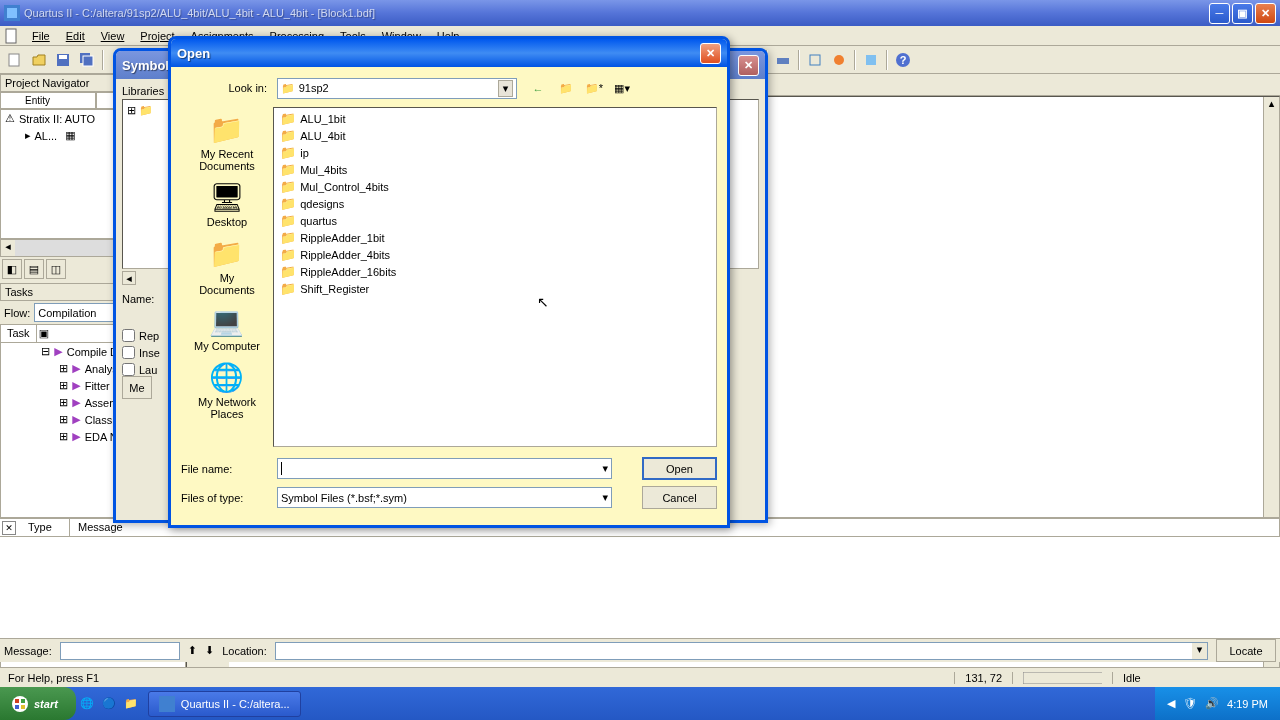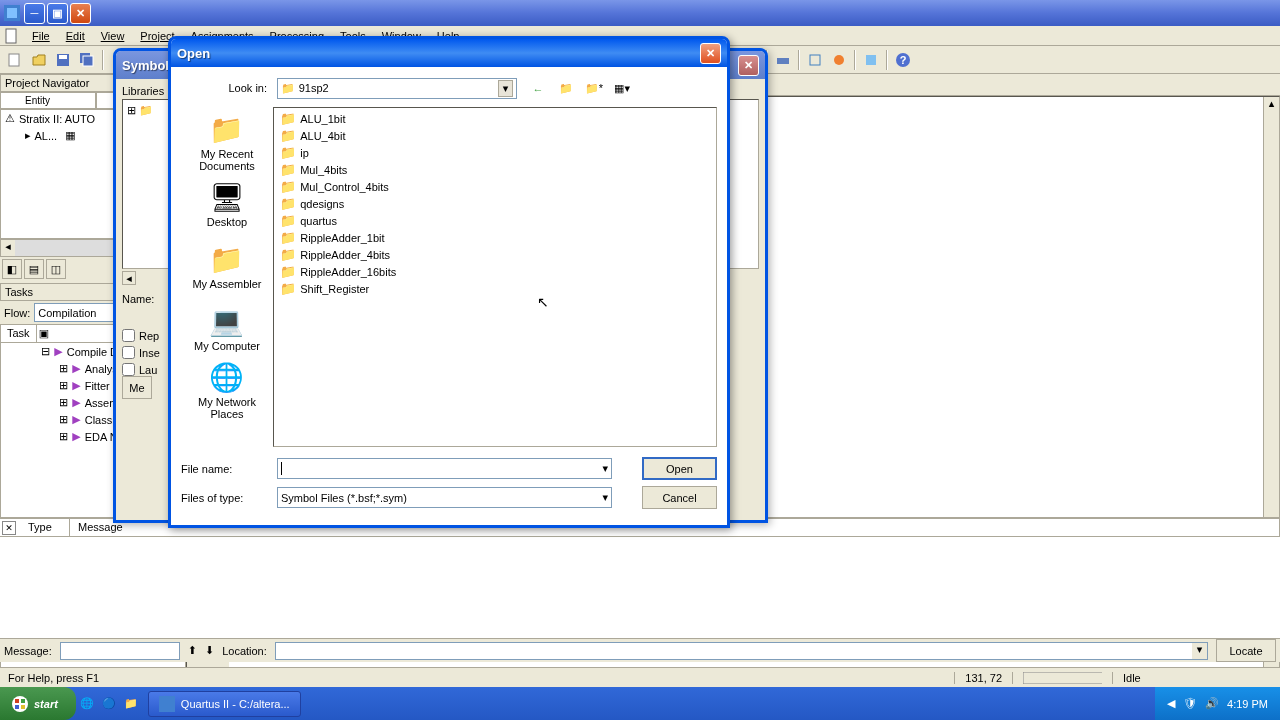--- a/index.html
+++ b/index.html
@@ -43,21 +43,21 @@
 .editor-area { flex: 1; display: flex; flex-direction: column; position: relative; }
 .doc-tabs { height: 22px; display: flex; background: #ece9d8; border-bottom: 1px solid #aca899; }
 .doc-tab { padding: 3px 12px; background: white; border: 1px solid #aca899; display: flex; align-items: center; gap: 4px; }
 .editor-content { flex: 1; background: white; position: relative; border: 1px inset #aca899; }
 .tool-palette { position: absolute; left: 0; top: 0; width: 42px; background: #ece9d8; height: 100%; display: flex; flex-direction: column; padding: 2px; }
 .palette-row { display: flex; gap: 1px; margin-bottom: 1px; }
 .palette-btn { width: 20px; height: 20px; border: 1px solid #aca899; background: #ece9d8; display: flex; align-items: center; justify-content: center; }
 
 
 .dialog-overlay { position: absolute; top: 36px; left: 168px; width: 562px; height: 470px; z-index: 100; }
-.dialog-frame { border: 3px solid #0054e3; border-radius: 8px 8px 0 0; background: #ffffff; box-shadow: 2px 2px 8px rgba(0,0,0,0.4); }
+.dialog-frame { border: 3px solid #0054e3; border-radius: 8px 8px 0 0; background: #fef9c3; box-shadow: 2px 2px 8px rgba(0,0,0,0.4); }
 .dialog-titlebar { height: 28px; background: linear-gradient(to bottom, #0058ee, #3f8cf3, #0054e3); border-radius: 5px 5px 0 0; display: flex; align-items: center; padding: 0 6px; color: white; }
 .dialog-titlebar .dlg-title { font-weight: bold; font-size: 13px; flex: 1; text-shadow: 1px 1px 1px rgba(0,0,0,0.5); }
 .dlg-close { width: 21px; height: 21px; background: linear-gradient(to bottom, #f0a080, #e05020); border: 1px solid white; border-radius: 3px; color: white; font-weight: bold; display: flex; align-items: center; justify-content: center; cursor: pointer; }
 .dialog-body { padding: 10px; }
 .dlg-row { display: flex; align-items: center; margin-bottom: 8px; }
 .dlg-label { width: 96px; text-align: right; padding-right: 10px; }
 .dlg-combo { flex: 1; height: 21px; border: 1px solid #7f9db9; background: white; display: flex; align-items: center; padding: 0 3px; }
 .dlg-combo .folder-icon-sm { margin-right: 4px; color: #e8c060; }
 .dlg-combo .arrow-btn { margin-left: auto; width: 15px; height: 17px; background: #e8e4d8; border: 1px solid #aca899; display: flex; align-items: center; justify-content: center; }
 .nav-icons { display: flex; gap: 6px; margin-left: 10px; }
@@ -112,20 +112,21 @@
 </head>
 <body>
 
 <div class="main-titlebar">
   <span class="title-icon">
     <svg width="16" height="16">
         <rect width="16" height="16" fill="#4080d0"></rect>
         <rect x="3" y="3" width="10" height="10" fill="#80c0ff"></rect>
       </svg>
   </span>
+  <span class="title-text">Quartus II - C:/altera/91sp2/ALU_4bit/ALU_4bit - ALU_4bit - [Block1.bdf]</span>
   <div class="win-controls">
     <div class="win-btn minimize">─</div>
     <div class="win-btn maximize">▣</div>
     <div class="win-btn close">✕</div>
   </div>
 </div>
 
 <div class="menubar">
   <span class="file-icon">
     <svg width="16" height="16">
@@ -483,21 +484,21 @@
           <div class="place-item">
               <div class="place-icon">📁</div>
               <span>My Recent Documents</span>
             </div>
           <div class="place-item">
               <div class="place-icon">🖥</div>
               <span>Desktop</span>
             </div>
           <div class="place-item">
               <div class="place-icon">📁</div>
-              <span>My Assembler</span>
+              <span>My Documents</span>
             </div>
           <div class="place-item">
               <div class="place-icon">💻</div>
               <span>My Computer</span>
             </div>
           <div class="place-item">
               <div class="place-icon">🌐</div>
               <span>My Network Places</span>
             </div>
         </div>

